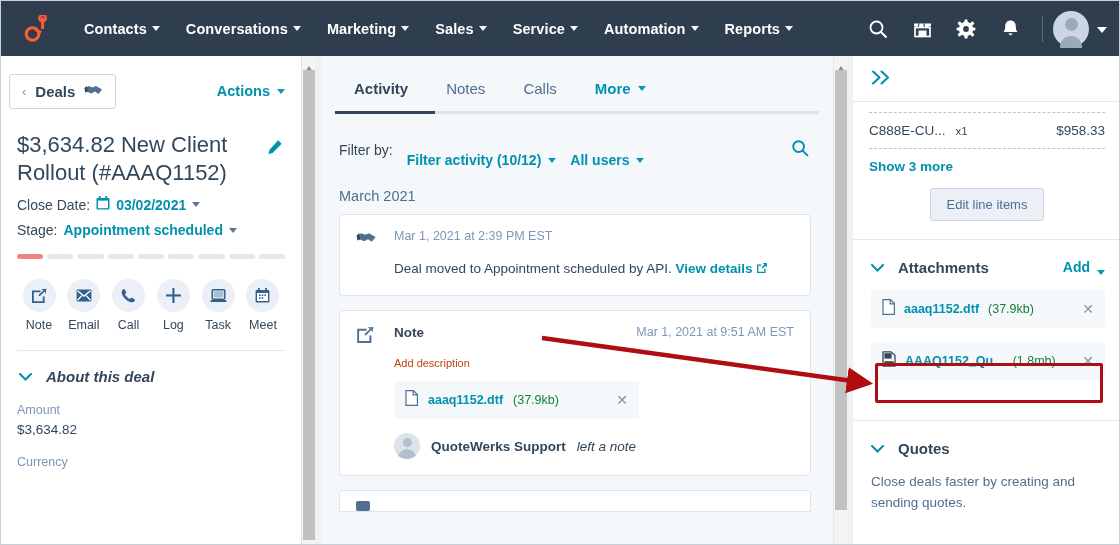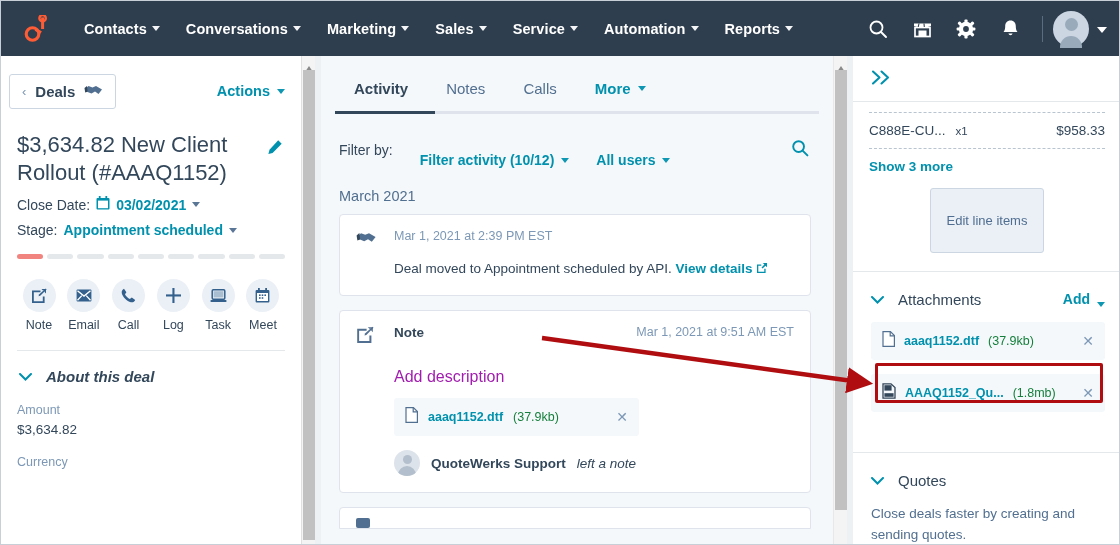--- a/index.html
+++ b/index.html
@@ -124,38 +124,38 @@
   }
   .tabs { display:flex; align-items:flex-start; padding:0 14px; margin-top:6px; }
   .tab {
     font-size:15px; color:#516f90; padding:18px 19px 14px; cursor:pointer; white-space:nowrap;
   }
   .tab.active { color:#33475b; font-weight:700; }
   .tab.more { color:#0091ae; font-weight:700; display:flex; align-items:center; gap:7px; }
   .tab-underline { position:relative; height:3px; margin:0 14px; background:#dfe3eb; }
   .tab-underline .active-bar { position:absolute; left:0; top:0; width:100px; height:3px; background:#33475b;}
 
-  .filter-row { display:flex; align-items:center; gap:27px; padding:18px 16px 0 18px; }
+  .filter-row { display:flex; align-items:center; gap:14px; padding:18px 16px 0 18px; }
   .filter-label { font-size:14px; color:#33475b; }
   .filter-link { font-size:14px; color:#0091ae; font-weight:700; cursor:pointer; display:flex; align-items:center; gap:7px;margin-top:20px;}
   .search-ic { margin-left:auto; color:#0091ae; cursor:pointer; padding-right:8px;}
 
   .month-head { font-size:14.5px; color:#516f90; padding:20px 0 10px 18px; }
 
   .card {
     background:#fff; border:1px solid #dfe3eb; border-radius:4px;
     margin:0 22px 14px 18px; padding:14px 16px 16px 16px;
   }
   .card-head { display:flex; align-items:flex-start; gap:16px; }
   .card-ic { color:#516f90; width:22px; flex:0 0 auto; padding-top:1px;}
   .card-title { font-size:13.5px; font-weight:700; color:#33475b; flex:1 1 auto; }
   .card-time { font-size:12.5px; color:#7c98b6; white-space:nowrap; }
   .card-body { margin-left:38px; margin-top:9px; font-size:13.5px; color:#33475b; line-height:21px;}
   .lnk { color:#0091ae; font-weight:700; cursor:pointer; }
-  .add-desc { margin-left:38px; margin-top:20px; font-size:16px; color:#a21caf; cursor:text;}
+  .add-desc { margin-left:38px; margin-top:9px; font-size:11px; color:#c2410c; cursor:text;}
   .attach-pill {
     margin-left:38px; margin-top:12px; background:#f5f8fa; border-radius:3px;
     display:flex; align-items:center; gap:10px; padding:9px 11px; width:245px;
   }
   .attach-name { color:#0091ae; font-size:12.5px; font-weight:700; cursor:pointer;}
   .attach-size { color:#15803d; font-size:12.5px; }
   .attach-x { margin-left:auto; color:#7c98b6; cursor:pointer; font-size:14px;}
   .note-author { margin-left:38px; margin-top:14px; display:flex; align-items:center; gap:11px;}
   .av-sm { width:26px;height:26px;border-radius:50%;background:#dde3ea;position:relative;overflow:hidden;flex:0 0 auto;}
   .av-sm .h{position:absolute;left:8.5px;top:5px;width:9px;height:9px;border-radius:50%;background:#b3bfcc;}
@@ -187,25 +187,25 @@
     border-top:1px dashed #b8c4cf; border-bottom:1px dashed #b8c4cf;
     display:flex; align-items:center; padding:10px 0; gap:10px;
   }
   .li-name { font-size:13.5px; color:#33475b; }
   .li-qty { font-size:11.5px; color:#33475b; }
   .li-amt { margin-left:auto; font-size:13.5px; color:#33475b; }
   .show-more { color:#0091ae; font-size:13.5px; font-weight:700; margin-top:10px; cursor:pointer;}
   .edit-li-wrap { display:flex; justify-content:center; margin-top:14px; padding-bottom:18px;}
   .edit-li-btn {
     background:#eaf0f6; border:1px solid #cbd6e2; border-radius:3px;
-    color:#506e91; font-size:13px; padding:24px 16px; cursor:pointer;
+    color:#506e91; font-size:13px; padding:8px 16px; cursor:pointer;
   }
   .sec-div { border-top:1px solid #e5e8eb; }
   .sec-head { display:flex; align-items:center; gap:14px; padding:18px 16px 0 18px;}
-  .sec-title { font-size:15px; font-weight:400; color:#33475b; }
+  .sec-title { font-size:15px; font-weight:700; color:#33475b; }
   .sec-action { margin-left:auto; color:#0091ae; font-size:14px; font-weight:700; cursor:pointer; display:flex; align-items:flex-end; gap:7px;}
   .r-attach {
     margin:14px 16px 0 18px; background:#f5f8fa; border-radius:3px;
     display:flex; align-items:center; gap:9px; padding:9px 11px;
   }
   .r-attach.plain { background:#f5f8fa; }
   .quotes-text { padding:14px 18px 0 18px; font-size:13.5px; color:#516f90; line-height:21px;}
 
   
   .annot { position:absolute; left:0; top:0; width:1120px; height:545px; pointer-events:none; }

